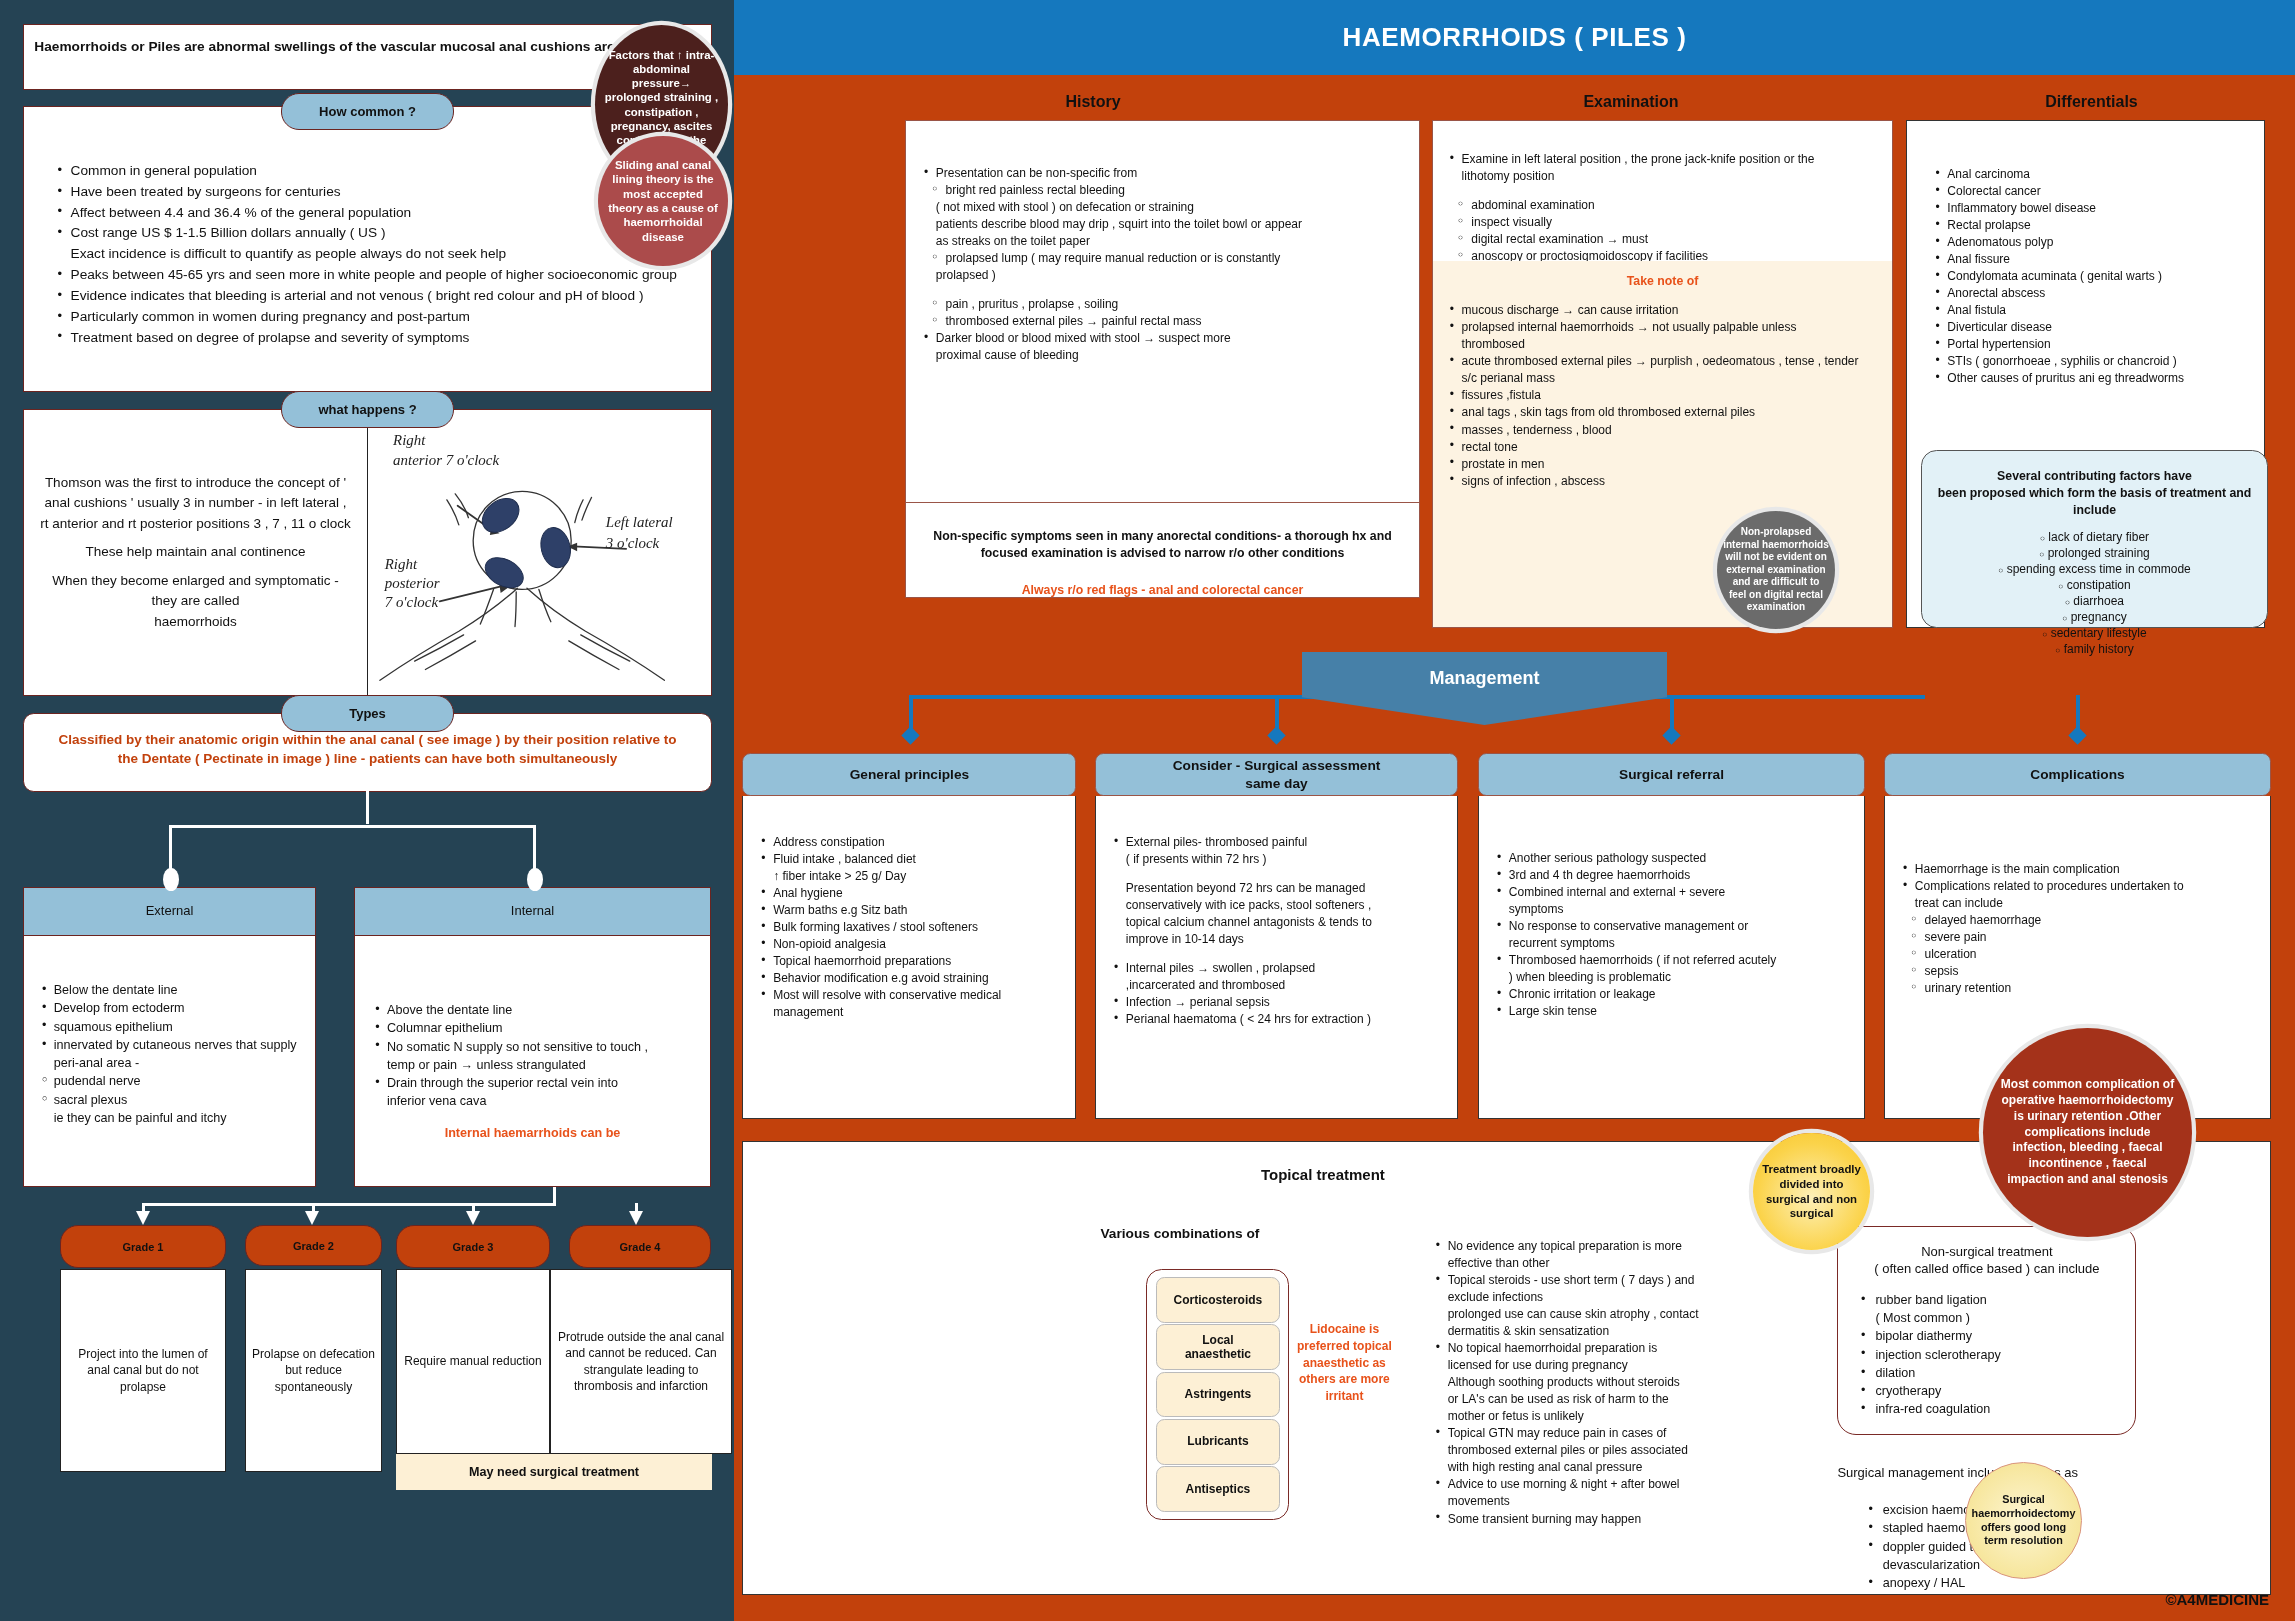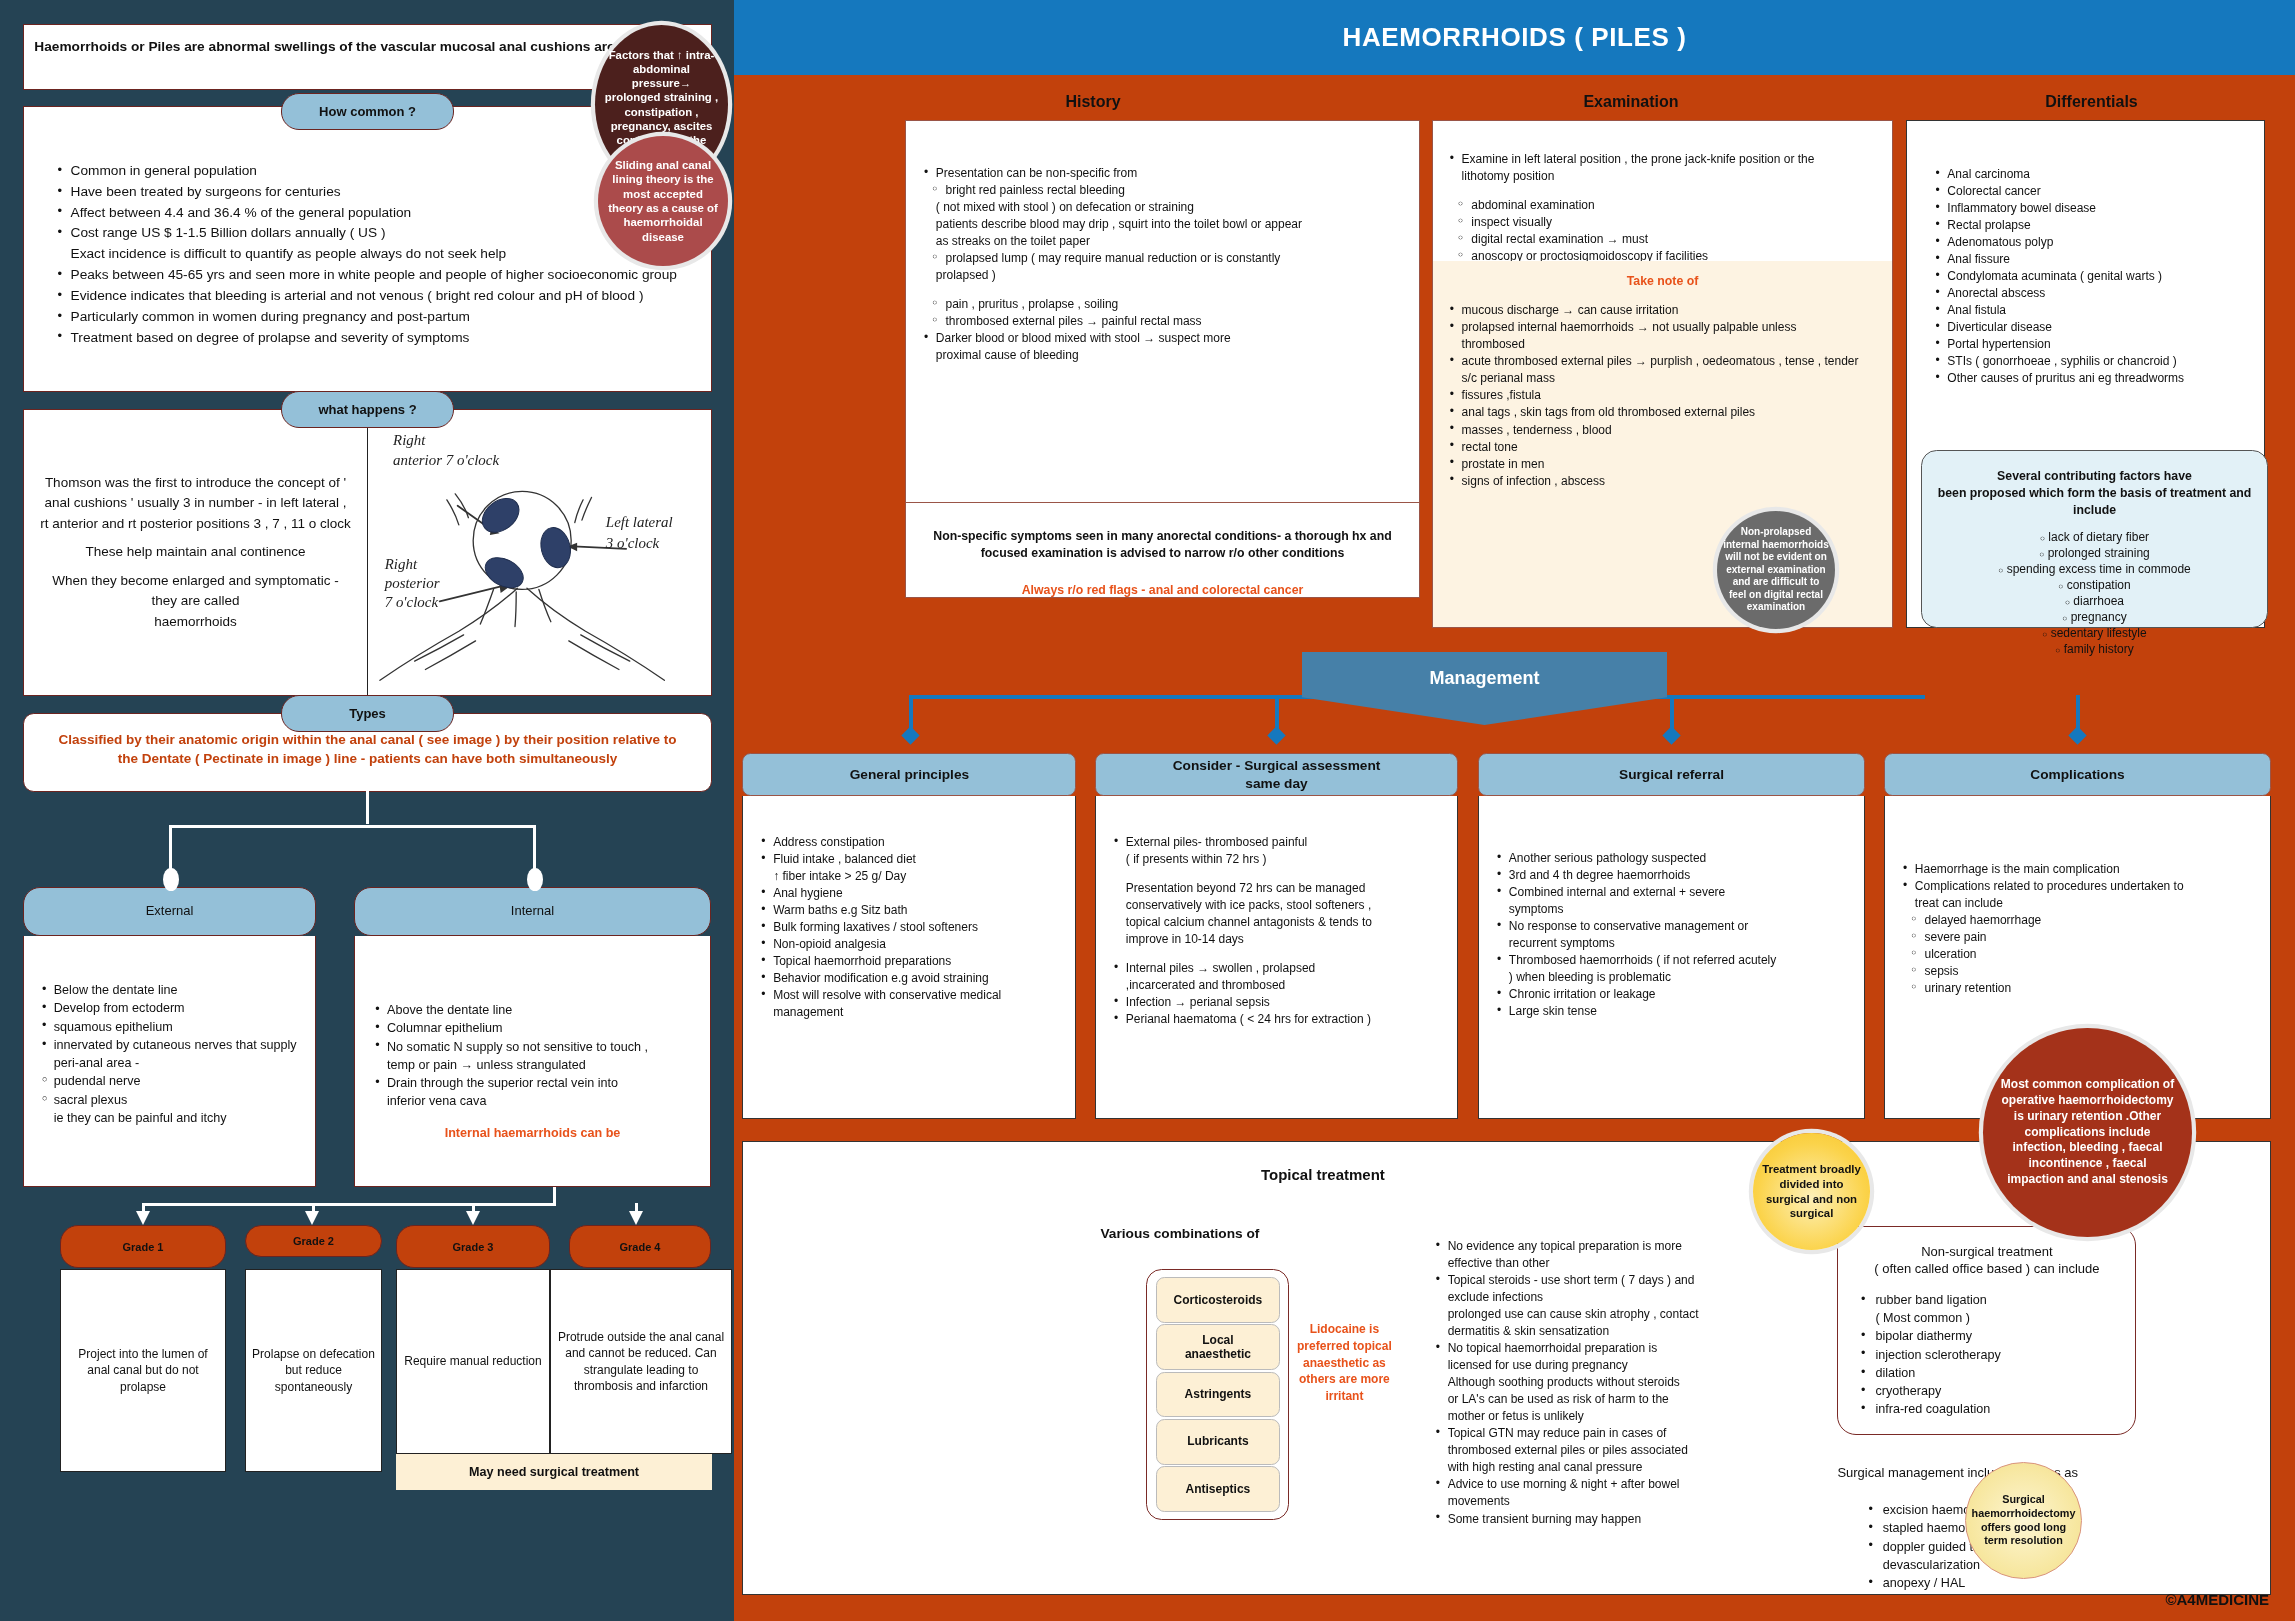--- a/index.html
+++ b/index.html
@@ -72,21 +72,21 @@
   }
   #circ-sliding {
     left:598px; top:136px; width:130px; height:130px;
     background:#ab4murky; background:#ab4b4b; font-size:11.4px; font-weight:bold;
     line-height:1.26; padding:0 9.6px;
   }
 
   
   .hdrbox {
     position:absolute; background:#94c0d8; border:1.2px solid #6b2420;
-    border-radius:17px; display:flex; align-items:center; justify-content:center;
+    border-radius:0; display:flex; align-items:center; justify-content:center;
     font-size:13px; color:#111; text-align:center; line-height:1.3;
   }
   #hdr-external { left:23px; top:887px; width:293px; height:49px; }
   #hdr-internal { left:354px; top:887px; width:357px; height:49px; }
   #body-external { left:23px; top:936px; width:293px; height:251px; border-top:none;}
   #body-internal { left:354px; top:936px; width:357px; height:251px; border-top:none;}
   .sublist { font-size:12.6px; line-height:1.45; color:#111;}
   .sublist li { list-style:none; position:relative; padding-left:13px; }
   .sublist li:before { content:"•"; position:absolute; left:1.2px; top:-1.2px; }
   .sublist li.circ-b:before { content:"○"; font-size:9px; top:1.2px;}
@@ -98,21 +98,21 @@
     position:absolute; background:#c2410c; border:1.2px solid #6b2420;
     border-radius:18px; display:flex; align-items:center; justify-content:center;
     font-size:11px; font-weight:bold; color:#111;
   }
   .gradebody {
     position:absolute; background:#fff; border:0.6px solid #222;
     display:flex; align-items:center; justify-content:center; text-align:center;
     font-size:12px; line-height:1.34; color:#111; padding:4.8px 6px;
   }
   #gh1{left:60px;top:1225px;width:166px;height:43px;}
-  #gh2{left:245px;top:1225px;width:137px;height:32px;}
+  #gh2{left:245px;top:1225px;width:137px;height:41px;}
   #gh3{left:396px;top:1225px;width:154px;height:43px;}
   #gh4{left:569px;top:1225px;width:142px;height:43px;}
   #gb1{left:60px;top:1269px;width:166px;height:203px;}
   #gb2{left:245px;top:1269px;width:137px;height:203px;}
   #gb3{left:396px;top:1269px;width:154px;height:185px;}
   #gb4{left:550px;top:1269px;width:182px;height:185px;}
   #surg-note {
     position:absolute; left:396px; top:1454px; width:316px; height:36px;
     background:#fdf0d5; display:flex; align-items:center; justify-content:center;
     font-size:12.6px; font-weight:bold; color:#111;

